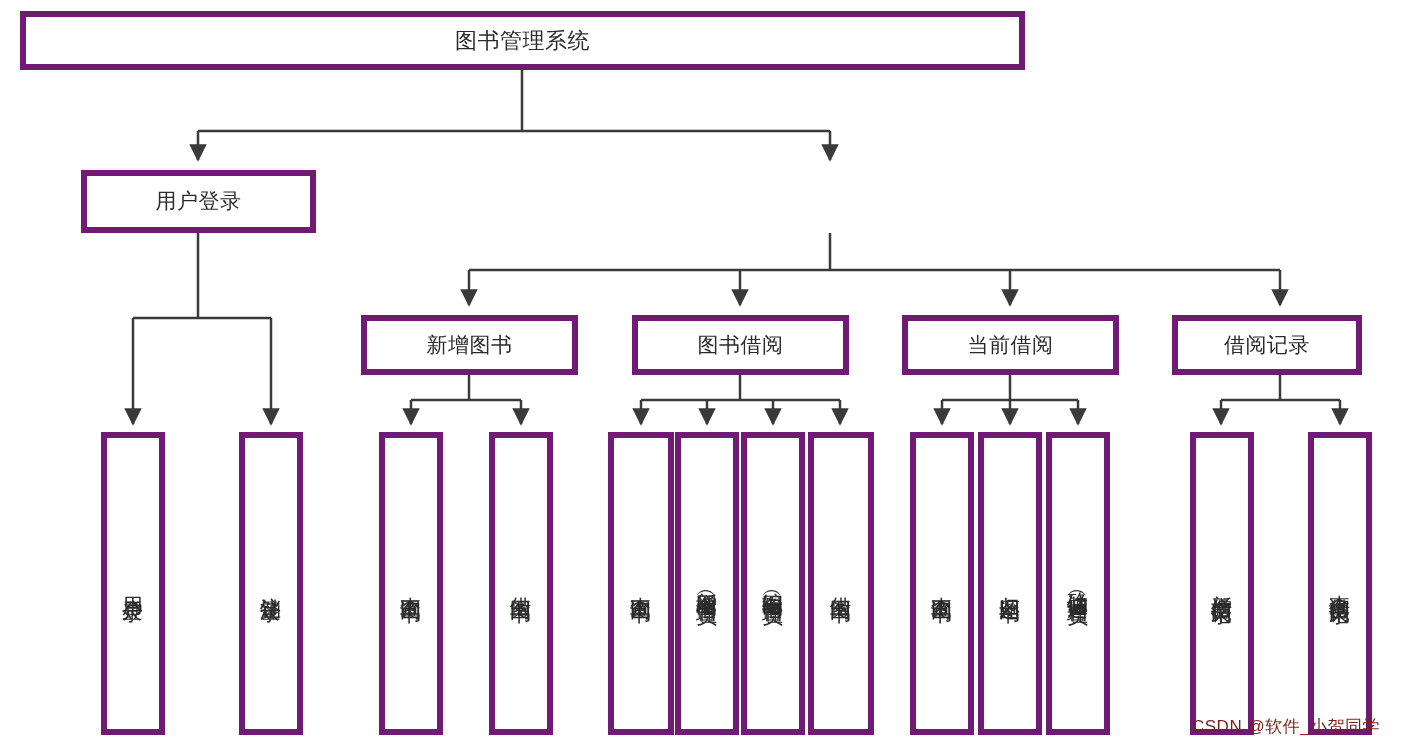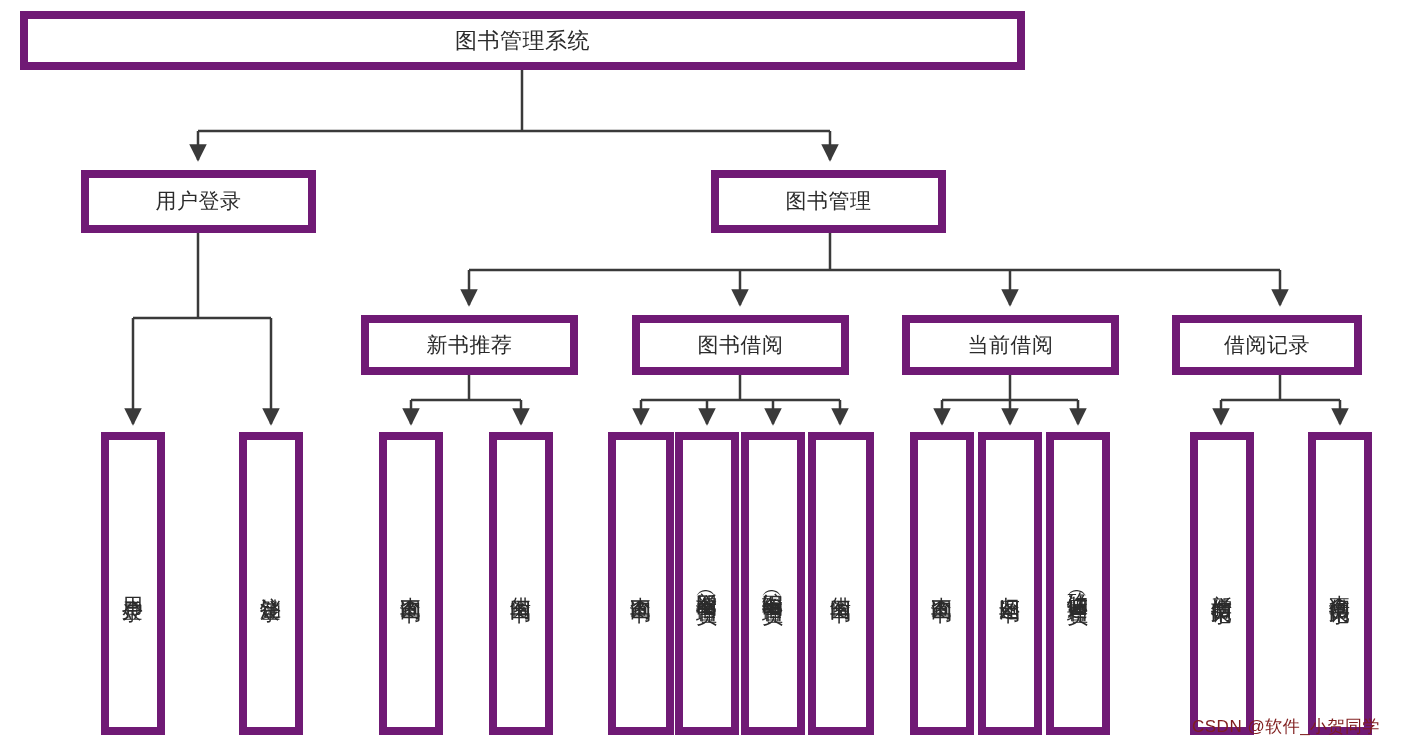--- a/index.html
+++ b/index.html
@@ -23,21 +23,21 @@
     left: 0;
     top: 0;
     width: 1405px;
     height: 747px;
     pointer-events: none;
   }
   .node {
     position: absolute;
     box-sizing: border-box;
     background: #ffffff;
-    border: 8px solid #701a75;
+    border: 6px solid #701a75;
     display: flex;
     align-items: center;
     justify-content: center;
     text-align: center;
   }
   .node .label {
     color: #2b2b2b;
     line-height: 1.15;
     letter-spacing: 0.5px;
   }
@@ -124,26 +124,23 @@
   </svg>
 
   <div class="node horizontal root" style="left:20px; top:11px; width:1005px; height:59px;">
     <span class="label">图书管理系统</span>
   </div>
 
   <div class="node horizontal" style="left:81px; top:170px; width:235px; height:63px;">
     <span class="label">用户登录</span>
   </div>
 
-  <div class="node horizontal" style="left:711px; top:170px; width:235px; height:63px;">
-    <span class="label">图书管理</span>
-  </div>
 
   <div class="node horizontal" style="left:361px; top:315px; width:217px; height:60px;">
-    <span class="label">新书推荐</span>
+    <span class="label">新增图书</span>
   </div>
 
   <div class="node horizontal" style="left:902px; top:315px; width:217px; height:60px;">
     <span class="label">当前借阅</span>
   </div>
 
   <div class="node horizontal" style="left:632px; top:315px; width:217px; height:60px;">
     <span class="label">图书借阅</span>
   </div>
 

